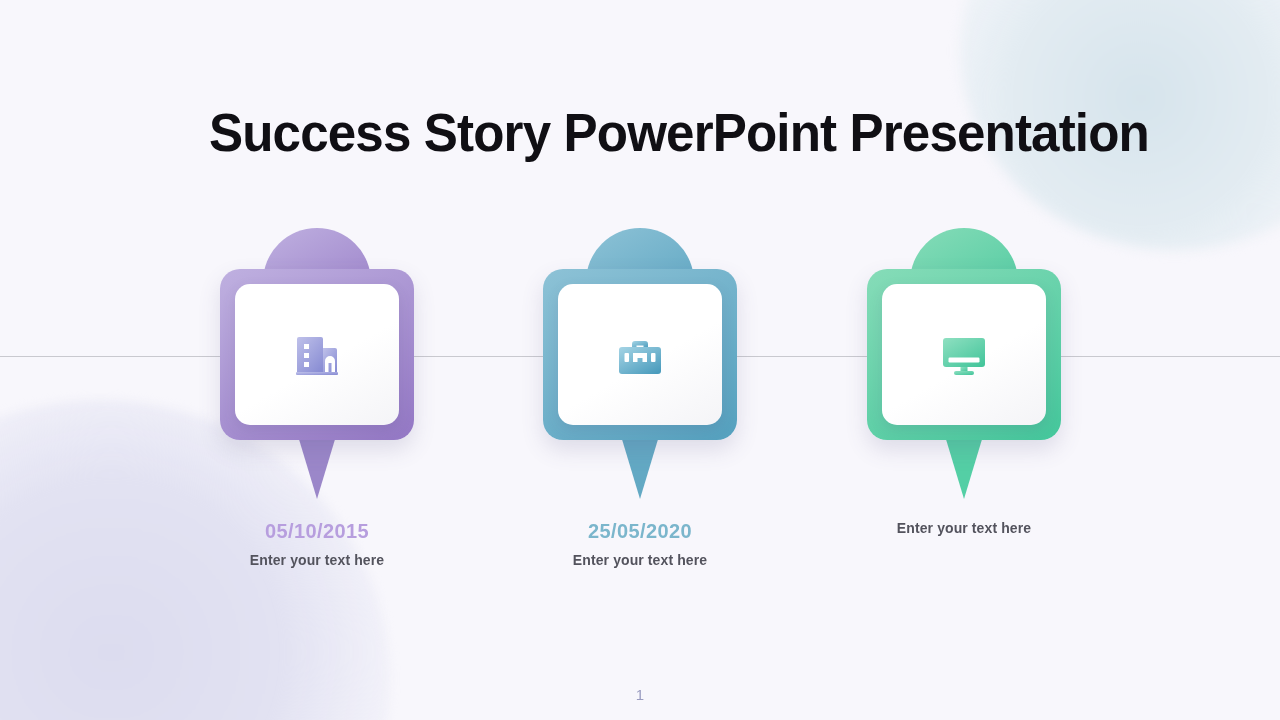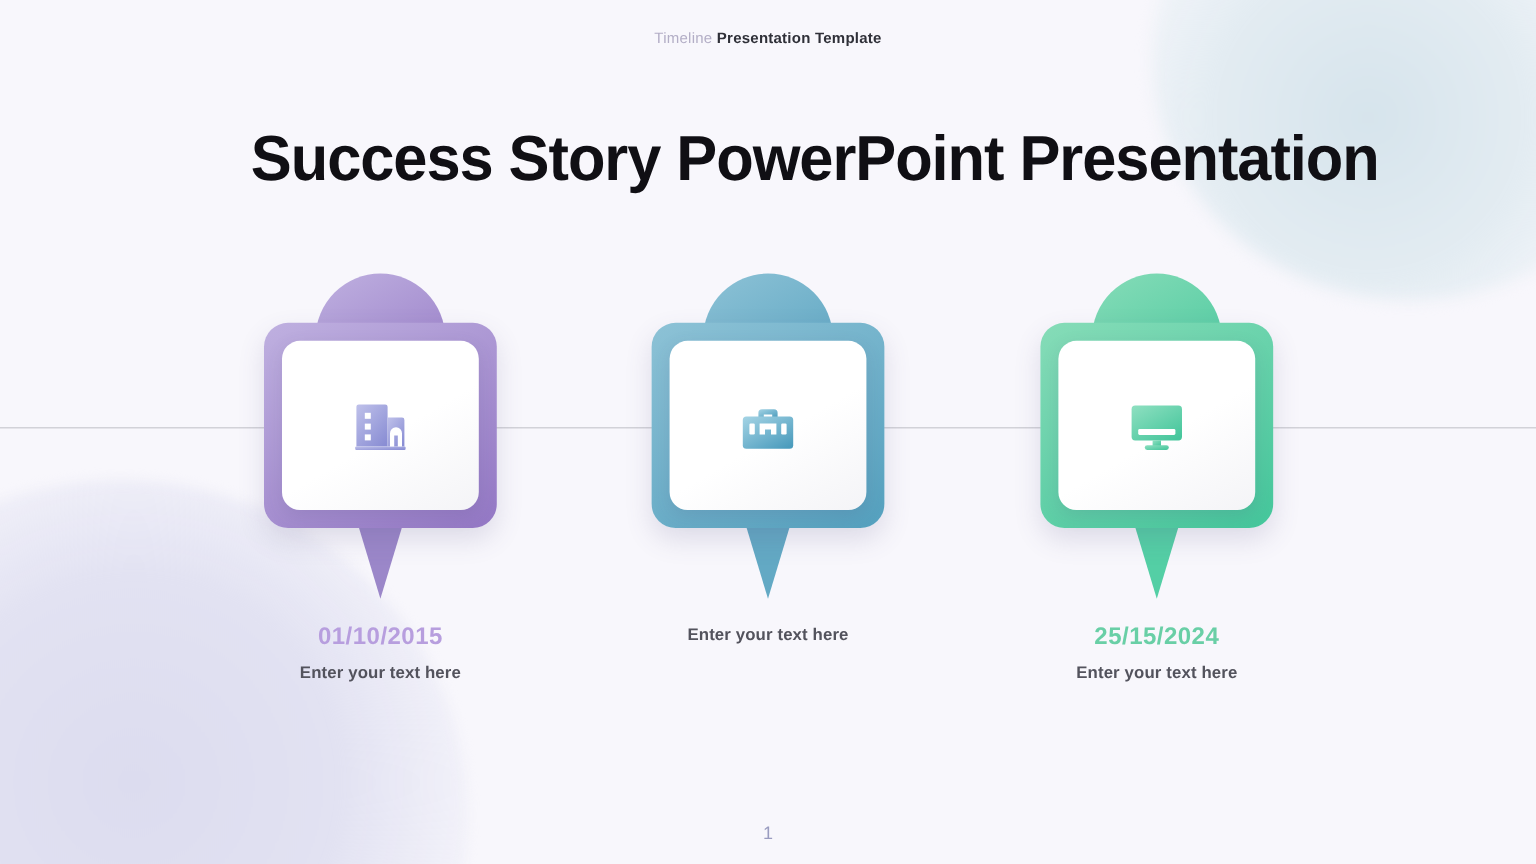--- a/index.html
+++ b/index.html
@@ -166,24 +166,20 @@
   }
 </style>
 </head>
 <body>
 
 <div class="slide" style="background: rgb(248, 247, 252);">
 
   <div class="blob-tr"></div>
   <div class="blob-bl"></div>
 
-  <div class="eyebrow">
-    <span class="light">Timeline</span>
-    <span class="dark">Presentation Template</span>
-  </div>
 
   <div class="title" style="color: rgb(16, 15, 20);">Success Story PowerPoint Presentation</div>
 
   <div class="timeline-rule" style="background: rgb(201, 201, 207);"></div>
 
   <div class="markers">
 
     <div class="marker m0">
       <div class="bump" style="background: linear-gradient(150deg, rgb(191, 176, 224) 0%, rgb(147, 119, 196) 100%);"></div>
       <div class="pointer" style="border-top-color: rgb(155, 135, 201);"></div>
@@ -200,21 +196,21 @@
             <path d="M32 19 h12 a2 2 0 0 1 2 2 v22 h-14 z" fill="url(#g-ic0)"></path>
             <rect x="5" y="43" width="42" height="3" rx="1" fill="url(#g-ic0)"></rect>
             <rect x="13" y="15" width="5" height="5" fill="#ffffff"></rect>
             <rect x="13" y="24" width="5" height="5" fill="#ffffff"></rect>
             <rect x="13" y="33" width="5" height="5" fill="#ffffff"></rect>
             <path d="M34 43 v-11 a5 5 0 0 1 10 0 v11 h-3.5 v-9 h-3 v9 z" fill="#ffffff"></path>
           </svg>
         </div>
       </div>
       <div class="caption">
-        <div class="date" style="color: rgb(183, 158, 222);">01/10/2015</div>
+        <div class="date" style="color: rgb(183, 158, 222);">05/10/2015</div>
         <div class="desc" style="color: rgb(83, 83, 93);">Enter your text here</div>
       </div>
     </div>
 
     <div class="marker m1">
       <div class="bump" style="background: linear-gradient(150deg, rgb(141, 194, 214) 0%, rgb(84, 160, 190) 100%);"></div>
       <div class="pointer" style="border-top-color: rgb(99, 169, 196);"></div>
       <div class="card" style="background: linear-gradient(150deg, rgb(141, 194, 214) 0%, rgb(84, 160, 190) 100%);">
         <div class="tile">
           <svg width="52" height="52" viewBox="0 0 52 52">
@@ -226,20 +222,21 @@
             </defs>
             <path d="M18 15 a3 3 0 0 1 3 -3 h10 a3 3 0 0 1 3 3 v5 h-4.5 v-3.5 h-7 v3.5 h-4.5 z" fill="url(#g-ic1)"></path>
             <rect x="5" y="18" width="42" height="27" rx="3" fill="url(#g-ic1)"></rect>
             <rect x="10.5" y="24" width="4.5" height="9" rx="1" fill="#ffffff"></rect>
             <rect x="37" y="24" width="4.5" height="9" rx="1" fill="#ffffff"></rect>
             <path d="M19 24 h14 v9 h-4.5 v-4 h-5 v4 h-4.5 z" fill="#ffffff"></path>
           </svg>
         </div>
       </div>
       <div class="caption">
+        <div class="date" style="color: rgb(123, 182, 204);">25/05/2020</div>
         <div class="desc" style="color: rgb(83, 83, 93);">Enter your text here</div>
       </div>
     </div>
 
     <div class="marker m2">
       <div class="bump" style="background: linear-gradient(150deg, rgb(134, 220, 184) 0%, rgb(68, 198, 155) 100%);"></div>
       <div class="pointer" style="border-top-color: rgb(84, 207, 165);"></div>
       <div class="card" style="background: linear-gradient(150deg, rgb(134, 220, 184) 0%, rgb(68, 198, 155) 100%);">
         <div class="tile">
           <svg width="52" height="52" viewBox="0 0 52 52">
@@ -250,21 +247,20 @@
               </linearGradient>
             </defs>
             <rect x="5" y="9" width="42" height="29" rx="3" fill="url(#g-ic2)"></rect>
             <rect x="10.5" y="28.5" width="31" height="5" rx="1.2" fill="#ffffff"></rect>
             <rect x="22.5" y="38" width="7" height="5" fill="url(#g-ic2)"></rect>
             <rect x="16" y="42" width="20" height="4" rx="2" fill="url(#g-ic2)"></rect>
           </svg>
         </div>
       </div>
       <div class="caption">
-        <div class="date" style="color: rgb(105, 207, 166);">25/15/2024</div>
         <div class="desc" style="color: rgb(83, 83, 93);">Enter your text here</div>
       </div>
     </div>
 
   </div>
 
   <div class="page-num" style="color: rgb(154, 156, 192);">1</div>
 
 </div>
 

